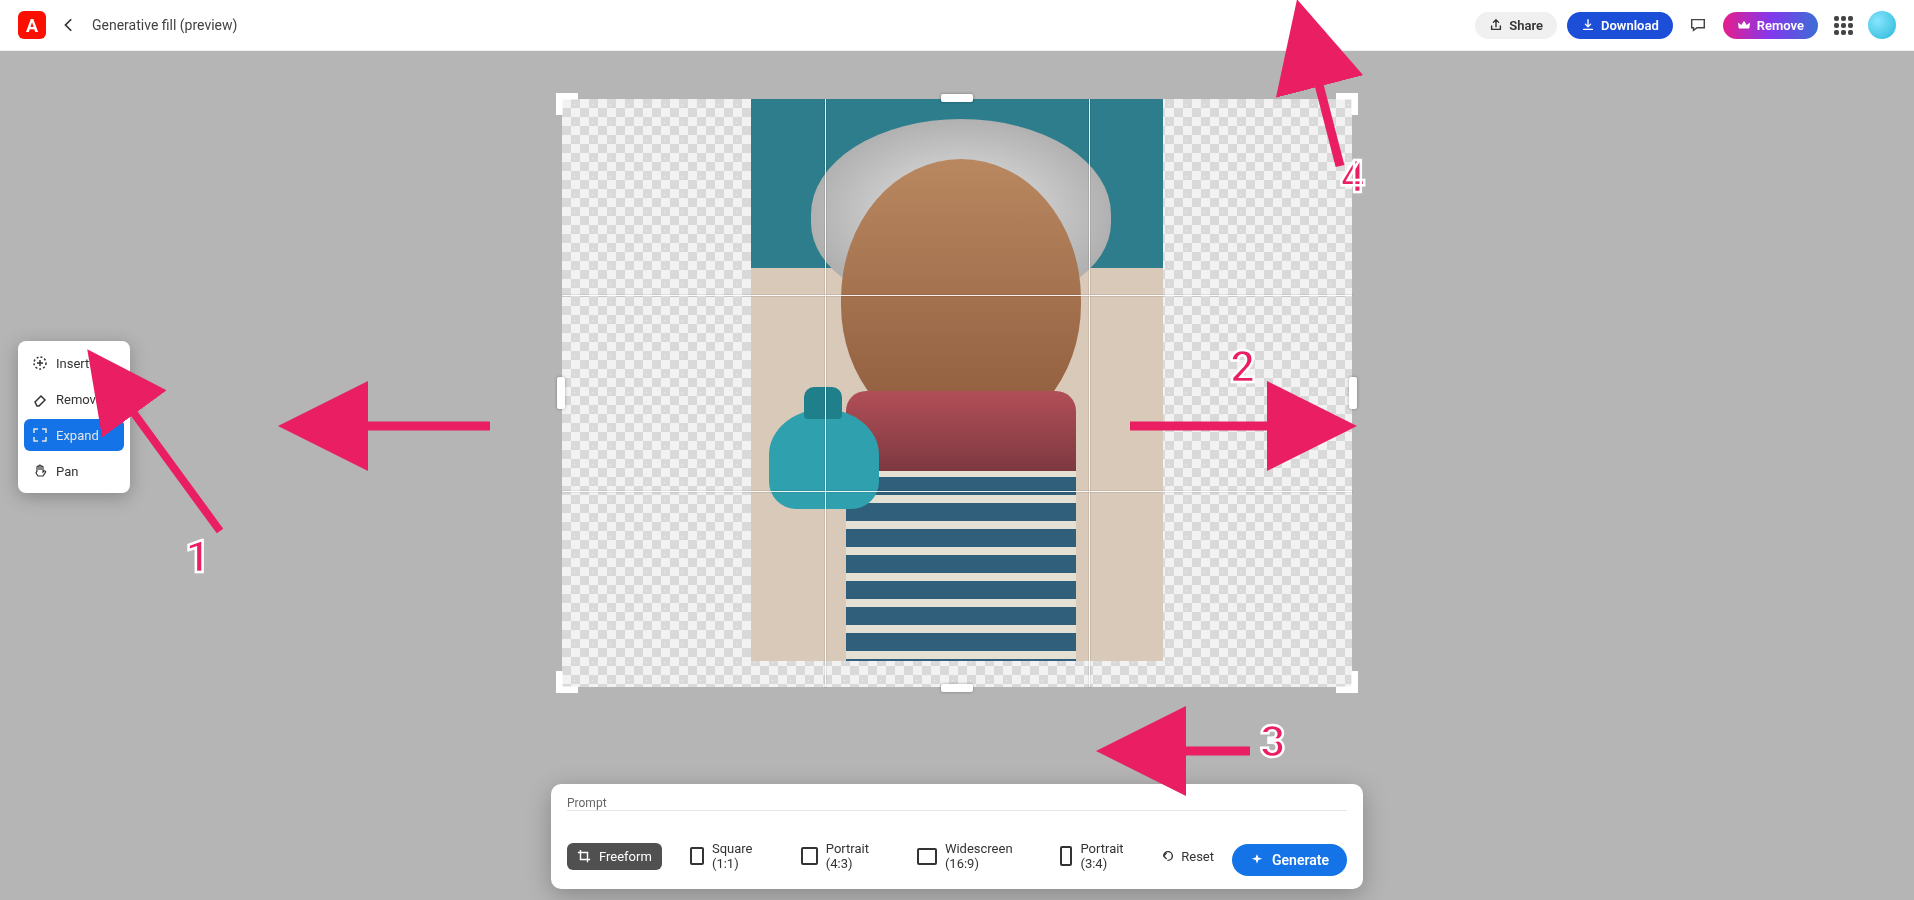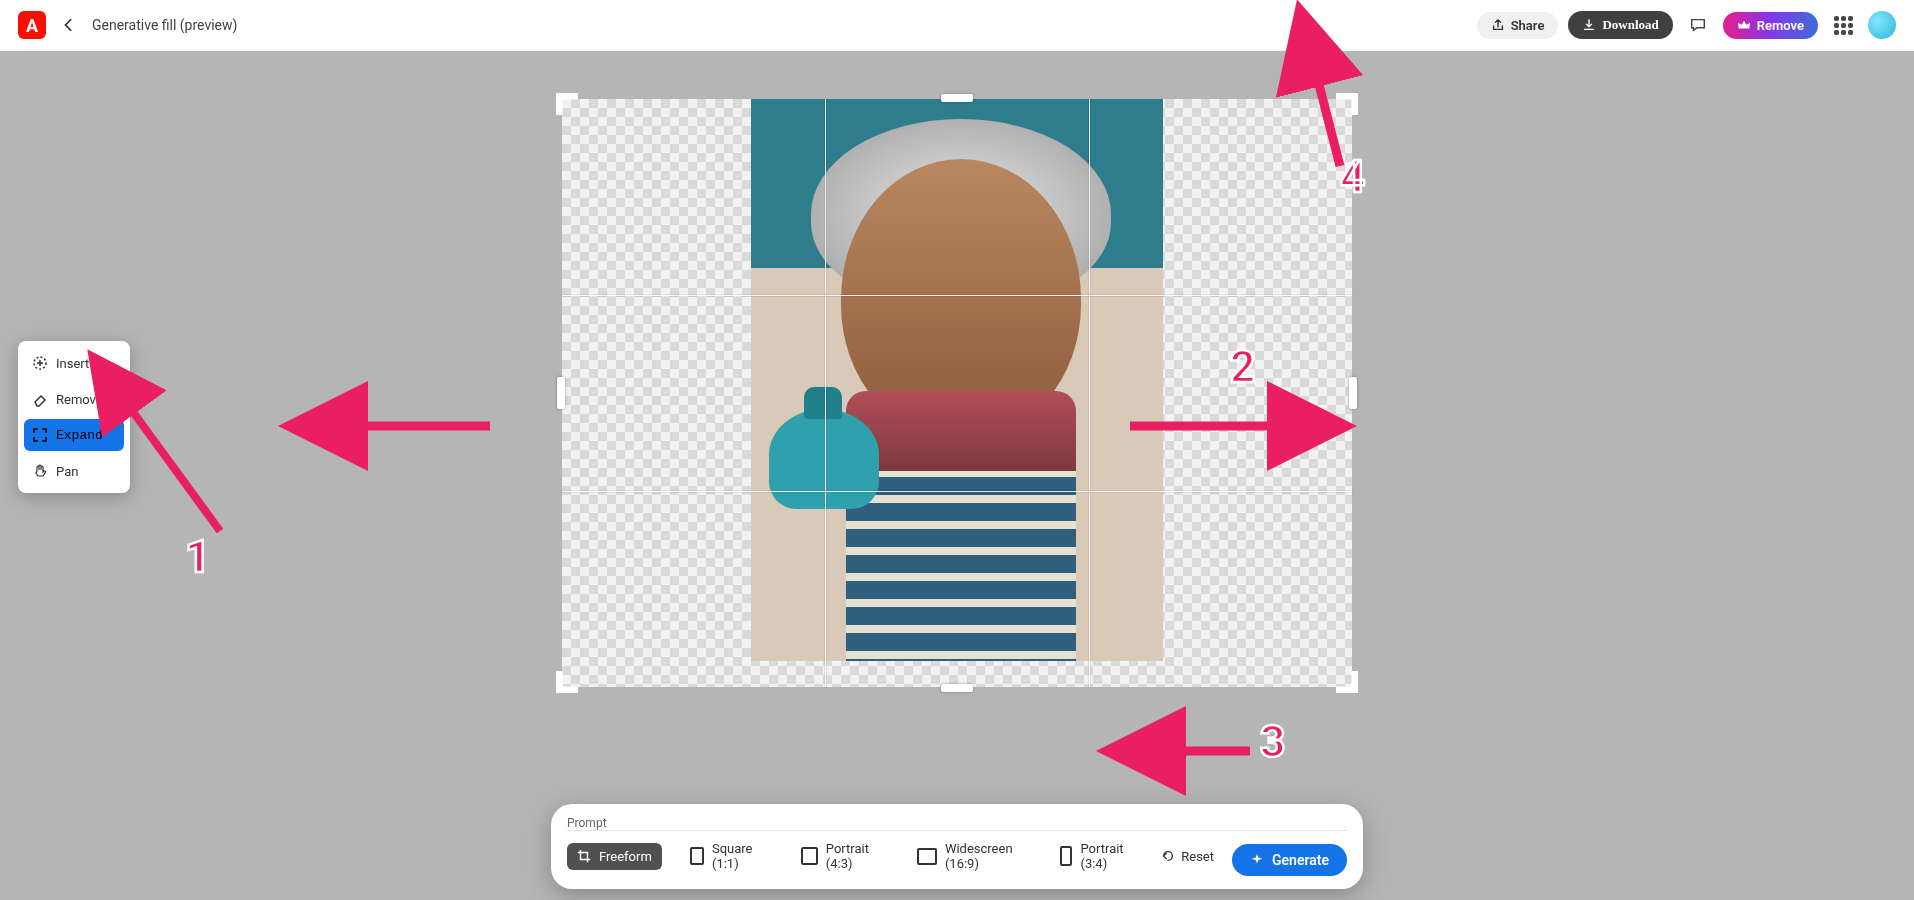--- a/index.html
+++ b/index.html
@@ -16,21 +16,21 @@
   }
   html, body { margin:0; padding:0; height:100%; background: var(--bg-gray); color: var(--text); }
   .topbar { height: 50px; background: #fff; display:flex; align-items:center; justify-content:space-between; padding: 0 18px; border-bottom:1px solid #f0f0f0; }
   .tb-left { display:flex; align-items:center; gap:12px; }
   .logo { width:28px; height:28px; background:#fa0f00; border-radius:6px; color:#fff; font-weight:700; display:flex; align-items:center; justify-content:center; font-size:18px; }
   .back-btn { width:22px; height:22px; display:flex; align-items:center; justify-content:center; cursor:pointer; color:#333; border-radius:4px; }
   .page-title { font-size:14px; color:#444; }
   .tb-right { display:flex; align-items:center; gap:10px; }
   .pill { display:flex; align-items:center; gap:6px; padding:6px 14px; border-radius:18px; font-size:13px; font-weight:600; cursor:pointer;justify-content:space-between; }
   .pill.share { background:#f0f0f0; color:#333; }
-  .pill.download { background:#404040; color:#fff;font-family:Liberation Serif, serif; }
+  .pill.download { background:#1d4ed8; color:#fff; }
   .pill.upgrade { background: linear-gradient(90deg, #e61e8c, #8338ec, #3b6ed5); color:#fff; }
   .icon-btn { width:30px; height:30px; display:flex; align-items:center; justify-content:center; cursor:pointer; border-radius:6px; color:#444; }
   .waffle { display:grid; grid-template-columns:repeat(3,5px); grid-template-rows:repeat(3,5px); gap:2px; }
   .waffle div { background:#444; border-radius:2px; }
   .avatar { width:28px; height:28px; border-radius:50%; background: radial-gradient(circle at 35% 35%, #86e5ff, #29b8d6); cursor:pointer; }
 
   .canvas-area { position:relative; height: calc(100% - 50px); }
   .workspace {
     position:absolute; left:50%; top:48px; transform:translateX(-50%);
     width: 790px; height: 588px;
@@ -69,32 +69,32 @@
   .handle.corner { width:22px; height:22px; }
   .handle.edge-v { width:8px; height:32px; border-radius:2px; }
   .handle.edge-h { width:32px; height:8px; border-radius:2px; }
 
   .tool-panel {
     position:absolute; left:18px; top:290px; width:100px;
     background:#fff; border-radius:8px; box-shadow:0 4px 18px rgba(0,0,0,0.25);
     padding:6px; display:flex; flex-direction:column; gap:4px;
   }
   .tool-item { display:flex; align-items:flex-end; gap:8px; padding:8px 8px; font-size:13px; border-radius:6px; cursor:pointer; color:#333; }
-  .tool-item.active { background: var(--blue); color:#000000;font-family:Liberation Mono, monospace; }
+  .tool-item.active { background: var(--blue); color:#e5e5e5; }
   .tool-icon { width:16px; height:16px; flex:0 0 16px; }
 
   .prompt-bar {
     position:absolute; left:50%; transform:translateX(-50%);
-    bottom: 12px; width:780px; background:#fff; border-radius:21px;
+    bottom: 12px; width:780px; background:#fff; border-radius:10px;
     box-shadow:0 6px 24px rgba(0,0,0,0.25);
     padding:12px 16px 12px;
   }
   .prompt-label { font-size:12px; color:#666; }
   .prompt-input { display:block; border:none; outline:none; font-size:15px; width:100%; padding:4px 0 8px; font-style:italic; color:#666; }
-  .options-row { display:flex; align-items:center; gap:18px; padding-top:4px; border-top:1px solid var(--border); }
+  .options-row { display:flex; align-items:center; gap:18px; padding-top:24px; border-top:1px solid var(--border); }
   .opt { display:flex; align-items:center; gap:8px; font-size:13px; color:#333; cursor:pointer; padding:6px 10px; border-radius:6px; }
   .opt.freeform { background:#505050; color:#fff; }
   .ratio-icon { display:inline-block; border:2px solid currentColor; border-radius:2px; }
   .ratio-1-1 { width:14px; height:14px; }
   .ratio-4-3 { width:18px; height:14px; }
   .ratio-16-9 { width:22px; height:13px; }
   .ratio-3-4 { width:12px; height:16px; }
   .reset { margin-left:auto; display:flex; align-items:center; gap:6px; font-size:13px; color:#333; cursor:pointer; }
   .generate-btn { display:flex; align-items:center; gap:8px; background:var(--blue); color:#fff; padding:8px 18px; font-size:14px; font-weight:600; border-radius:20px; cursor:pointer;margin-top:8px; }
 

